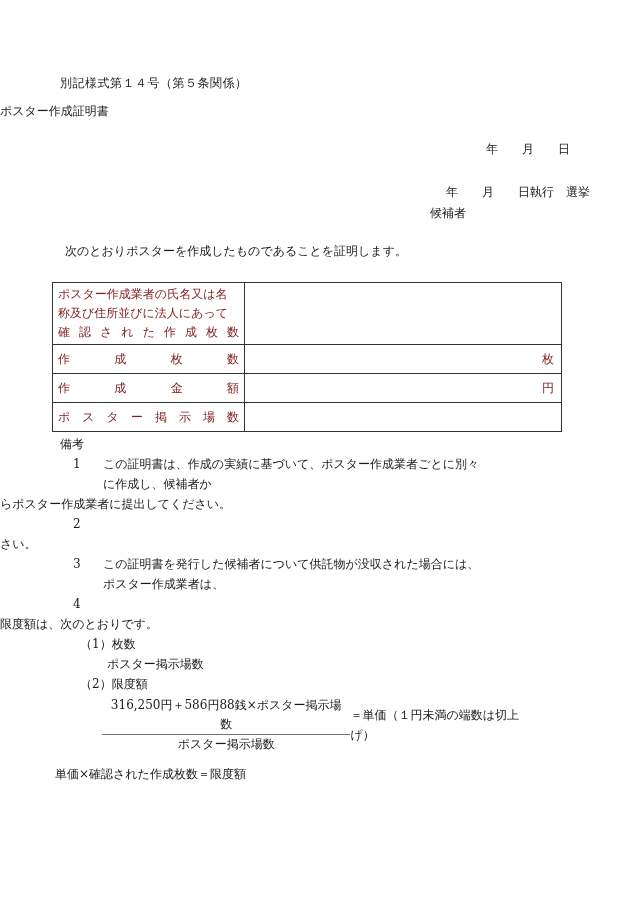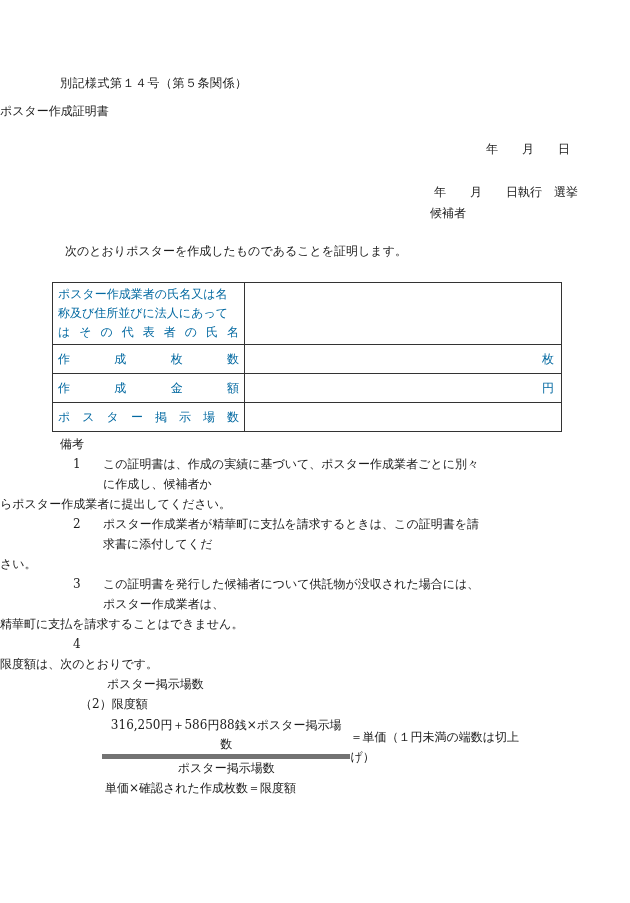--- a/index.html
+++ b/index.html
@@ -10,48 +10,48 @@
     margin: 0 auto;
     background: #ffffff;
     color: #1a1a1a;
     font-family: "DejaVu Serif", "Liberation Serif", serif;
     font-size: 12px;
     overflow: hidden;
   }
   .form-ref   { position:absolute; left:60px;  top:75px; letter-spacing:0.5px; }
   .doc-title  { position:absolute; left:0;     top:103px; width:100%; }
   .date-line  { position:absolute; right:60px; top:141px; }
-  .elect-line { position:absolute; right:52px; top:184px; }
+  .elect-line { position:absolute; right:40px; top:184px; }
   .candidate  { position:absolute; left:430px; top:205px; }
   .statement  { position:absolute; left:65px;  top:243px; }
 
   .cert-table { position:absolute; left:52px; top:282px; width:510px;
                 border-collapse:collapse; table-layout:fixed; }
-  .cert-table td { border:1px solid #333; font-size:12px; color:#0369a1; }
+  .cert-table td { border:1px solid #333; font-size:12px; color:#7f1d1d; }
   .label-cell { width:181px; padding:2px 5px; vertical-align:middle; }
   .value-cell { padding:0 7px; vertical-align:middle; text-align:right; }
   .row-tall   { height:57px; }
   .row-std    { height:29px;margin-left:40px; }
   .label-line { line-height:19px; text-align:left; }
   .jline      { text-align:justify; text-align-last:justify; text-justify:inter-character; }
 
   .remarks { position:absolute; left:0; top:434px; width:540px; line-height:20px; }
   .rk-head  { padding-left:60px; }
   .rk-first { padding-left:73px; display:flex; }
   .rk-num   { width:30px; flex:none; }
   .rk-text  { flex:1; padding-right:58px; }
   .rk-cont  { }
   .sub-label { padding-left:80px; }
   .sub-value { padding-left:107px; }
 
   .formula-row { display:flex; align-items:center; margin-left:102px; margin-top:2px; width:fit-content; }
   .fraction { text-align:center; }
-  .fr-num { padding:0 5px; border-bottom:5px solid #737373; line-height:19px; }
+  .fr-num { padding:0 5px; border-bottom:1px solid #737373; line-height:19px; }
   .fr-den { line-height:19px; }
-  .final-line { padding-left:105px; }
+  .final-line { padding-left:55px; margin-top:10px; }
 </style>
 </head>
 <body>
 
 <div class="page">
 
   <div class="form-ref">別記様式第１４号（第５条関係）</div>
 
   <div class="doc-title">ポスター作成証明書</div>
 
@@ -62,21 +62,21 @@
   <div class="candidate">候補者</div>
 
   <div class="statement">次のとおりポスターを作成したものであることを証明します。</div>
 
   <table class="cert-table">
     <tbody>
         <tr class="row-tall">
       <td class="label-cell">
         <div class="label-line">ポスター作成業者の氏名又は名</div>
         <div class="label-line">称及び住所並びに法人にあって</div>
-        <div class="label-line jline">はその代表者の氏名</div>
+        <div class="label-line jline">確認された作成枚数</div>
       </td>
       <td class="value-cell"></td>
     </tr>
     <tr class="row-std">
       <td class="label-cell">
         <div class="label-line jline">作成枚数</div>
       </td>
       <td class="value-cell"><span>枚</span></td>
     </tr>
     <tr class="row-std">
@@ -98,35 +98,34 @@
     <div class="rk-head">備考</div>
 
     <div class="rk-first">
       <span class="rk-num">1</span>
       <span class="rk-text">この証明書は、作成の実績に基づいて、ポスター作成業者ごとに別々に作成し、候補者か</span>
     </div>
     <div class="rk-cont">らポスター作成業者に提出してください。</div>
 
     <div class="rk-first">
       <span class="rk-num">2</span>
-      <span class="rk-text">ポスター作成業者が精華町に支払を請求するときは、この証明書を請求書に添付してくだ</span>
     </div>
     <div class="rk-cont">さい。</div>
 
     <div class="rk-first">
       <span class="rk-num">3</span>
       <span class="rk-text">この証明書を発行した候補者について供託物が没収された場合には、ポスター作成業者は、</span>
     </div>
-    <div class="rk-cont">精華町に支払を請求することはできません。</div>
 
     <div class="rk-first">
       <span class="rk-num">4</span>
     </div>
     <div class="rk-cont">限度額は、次のとおりです。</div>
 
+    <div class="sub-label">（1）枚数</div>
     <div class="sub-value">ポスター掲示場数</div>
     <div class="sub-label">（2）限度額</div>
 
     <div class="formula-row">
       <div class="fraction">
         <div class="fr-num">316,250円＋586円88銭×ポスター掲示場数</div>
         <div class="fr-den">ポスター掲示場数</div>
       </div>
       <div class="fr-eq">＝単価（１円未満の端数は切上げ）</div>
     </div>

